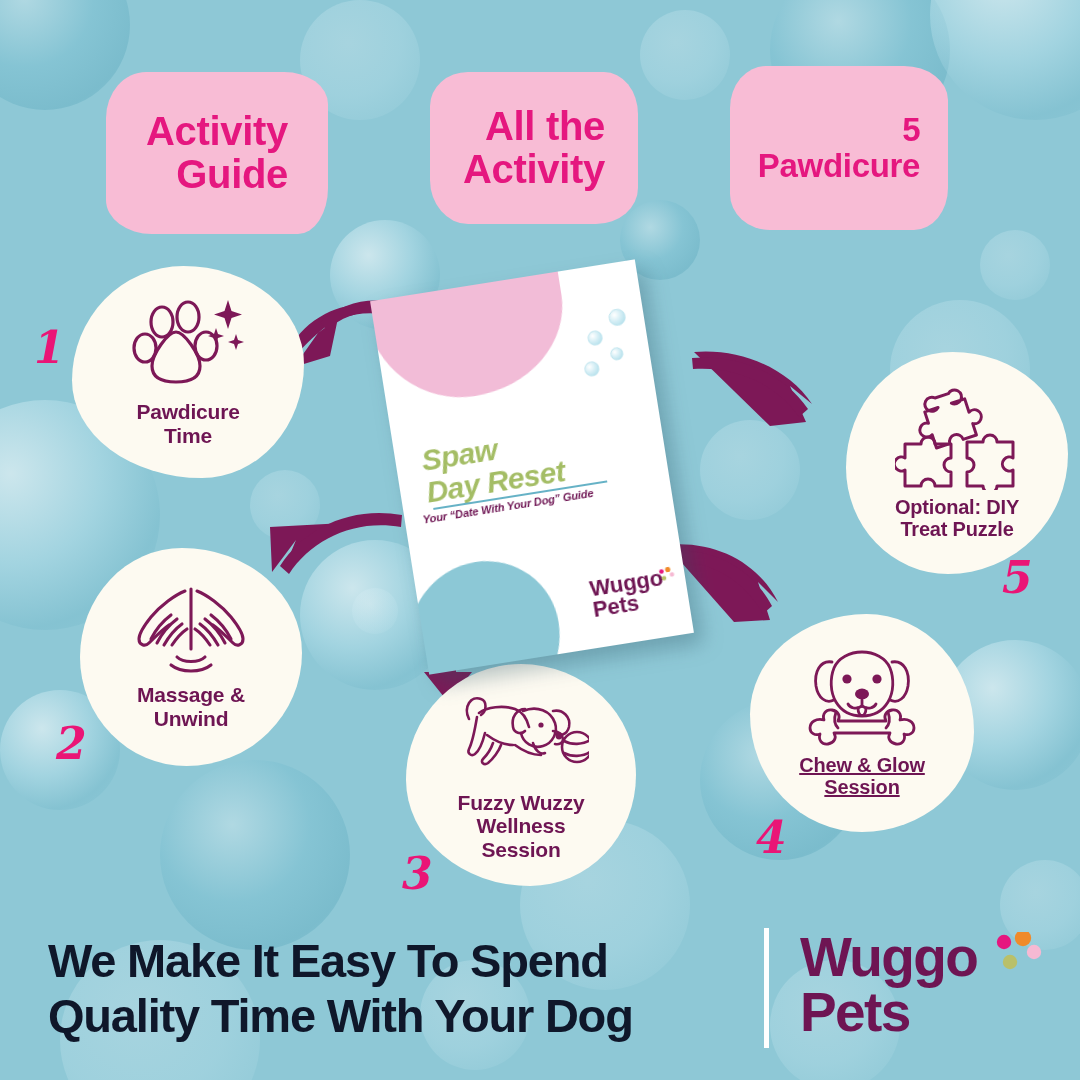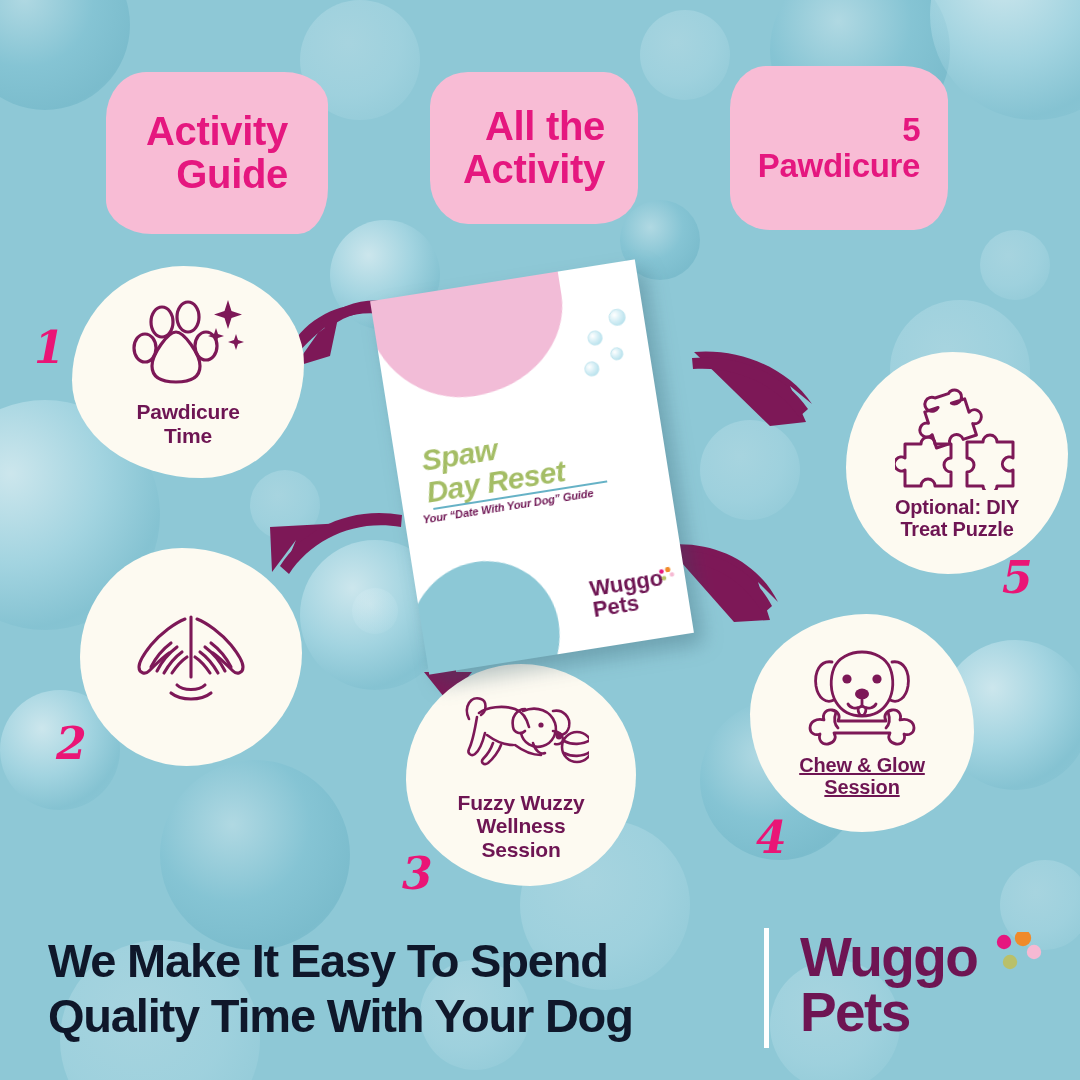--- a/index.html
+++ b/index.html
@@ -277,20 +277,24 @@
       <path d="M100 56 C96 48 88 38 80 32"></path>
       <path d="M94 60 C90 52 82 42 74 36"></path>
       <path d="M87 62 C83 55 76 46 69 41"></path>
       <path d="M79 62 C75 56 70 50 64 46"></path>
 
       <path d="M60 6 L60 66"></path>
       <path d="M46 74 C52 80 68 80 74 74"></path>
       <path d="M40 82 C50 90 70 90 80 82"></path>
     </g>
   </svg>
+  <div class="cap" style="margin-top:8px;">
+    <div>Massage &amp;</div>
+    <div>Unwind</div>
+  </div>
 </div>
 
 <div class="blob" id="blob-3">
   <svg class="glyph" width="136" height="84" viewBox="0 0 136 84">
     <g fill="none" stroke="#7d1857" stroke-width="2.6" stroke-linecap="round" stroke-linejoin="round">
 
       <path d="M16 30 C10 18 18 6 28 10 C34 12 34 22 28 26"></path>
 
       <path d="M26 24 C34 18 50 16 62 20 C70 23 74 30 76 38"></path>
       <path d="M24 28 C22 40 20 52 16 60 C14 64 18 68 22 65 C26 62 30 52 32 44"></path>

